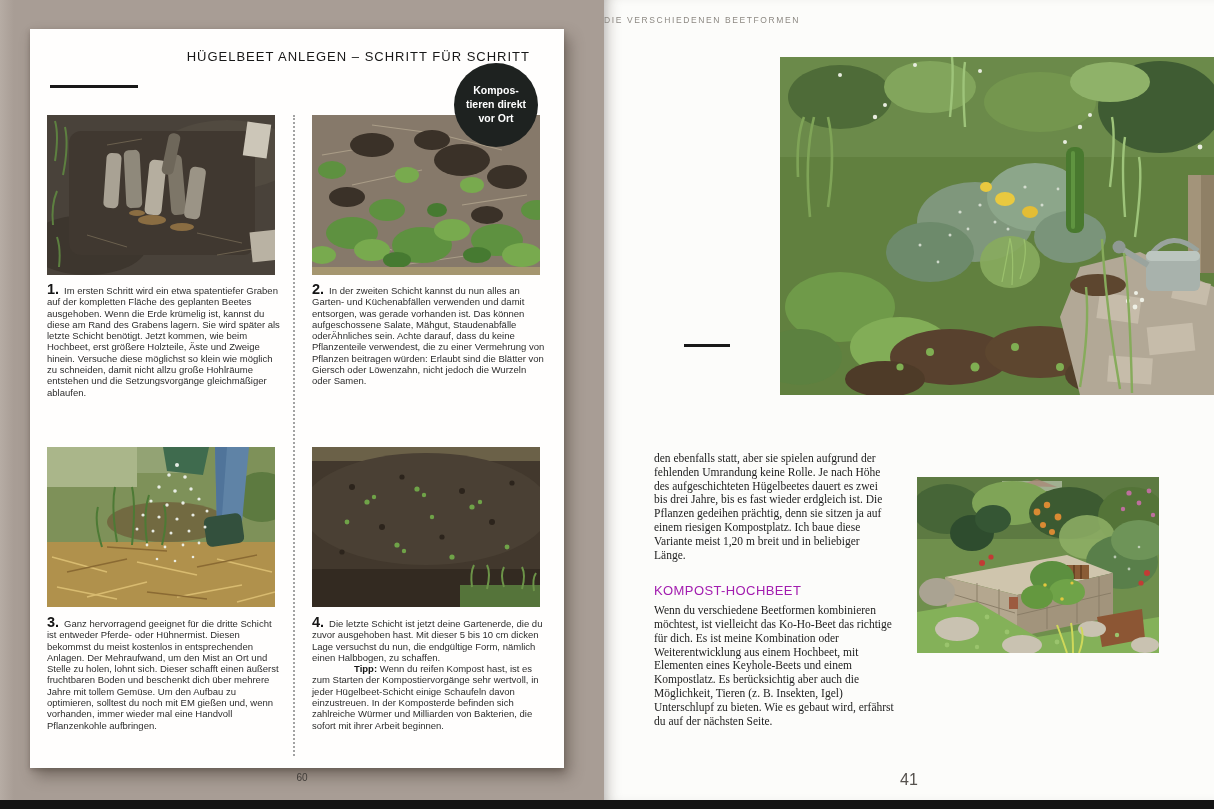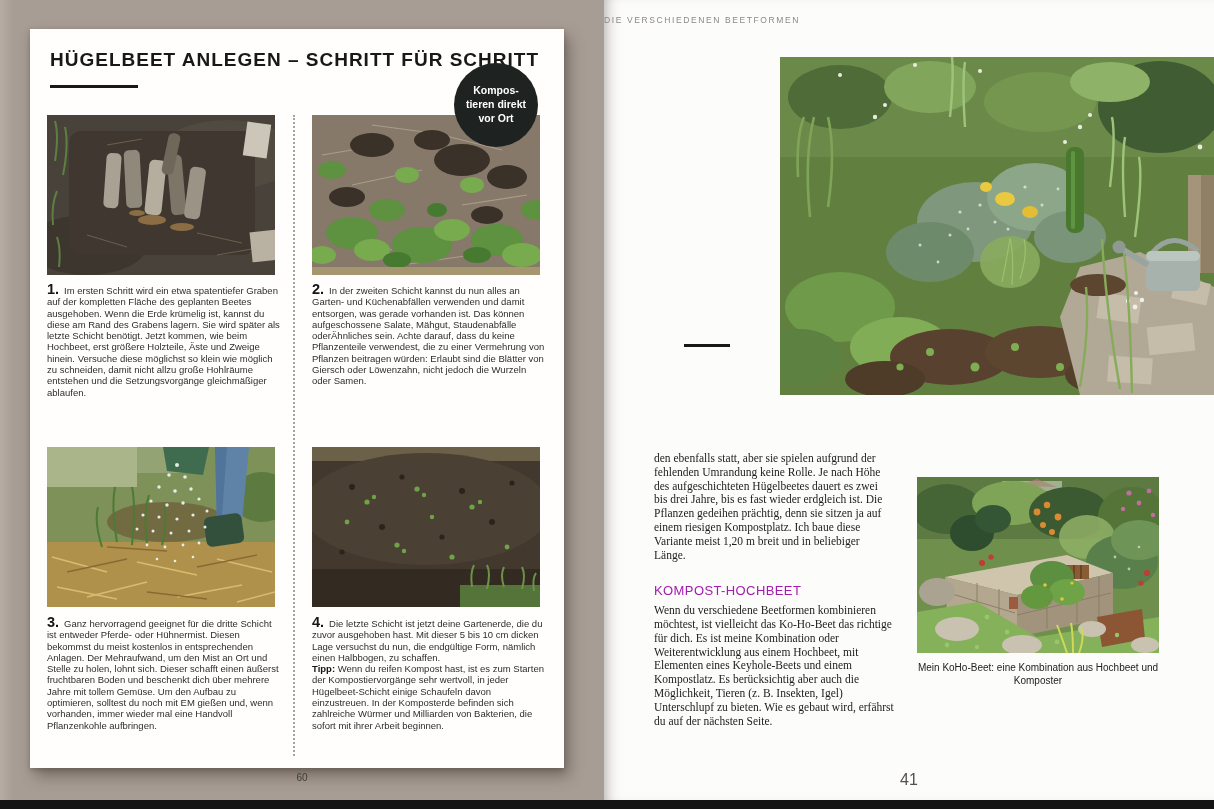--- a/index.html
+++ b/index.html
@@ -24,40 +24,40 @@
     font-size:11.5px;line-height:13.8px;color:#1c1c1c;}
   #subhead{font-family:"Liberation Sans",sans-serif;font-weight:normal;font-size:13px;
     letter-spacing:.4px;color:#a21caf;margin:22px 0 6px 0;}
   #koho-photo{left:313px;top:477px;width:242px;height:176px;overflow:hidden;}
   #koho-caption{left:292px;top:661px;width:284px;text-align:center;font-size:10px;
     line-height:13px;color:#222;}
   #pn41{left:290px;top:771px;width:30px;text-align:center;font-size:16px;color:#55514d;}
   
   #left-sheet{left:30px;top:29px;width:534px;height:739px;background:#fffefd;
     box-shadow:5px 8px 14px rgba(60,48,40,.45),0 2px 5px rgba(60,48,40,.3);}
-  #page-title{left:20px;top:20px;width:480px;font-size:19px;font-weight:bold;
-    letter-spacing:1px;color:#181818;white-space:nowrap;}
+  #page-title{left:20px;top:20px;width:480px;font-size:13px;font-weight:normal;
+    letter-spacing:1px;color:#181818;white-space:nowrap;text-align:right;}
   #title-underline{left:20px;top:56px;width:88px;height:3px;background:#181818;}
   #badge{left:424px;top:34px;width:84px;height:84px;border-radius:50%;background:#1e2220;
     color:#fff;display:flex;flex-direction:column;justify-content:center;align-items:center;
     font-size:10.5px;font-weight:bold;line-height:1.32;text-align:center;z-index:5;}
   .ph{position:absolute;overflow:hidden;background:#555;}
   .ph svg{display:block;width:100%;height:100%;}
   #ph1{left:17px;top:86px;width:228px;height:160px;}
   #ph2{left:282px;top:86px;width:228px;height:160px;}
   #ph3{left:17px;top:418px;width:228px;height:160px;}
   #ph4{left:282px;top:418px;width:228px;height:160px;}
   #col-divider{left:263px;top:86px;height:641px;border-left:2px dotted #a3a3a3;width:0;}
   .step{position:absolute;width:233px;font-size:9.5px;line-height:11.3px;color:#2d2d2d;}
   #step1{left:17px;top:255px;}
   #step2{left:282px;top:255px;}
   #step3{left:17px;top:588px;}
   #step4{left:282px;top:588px;}
   .step-num{font-size:14.5px;font-weight:bold;color:#151515;margin-right:5px;}
-  .tip b{color:#151515;}
+  .tip b{color:#151515;margin-left:42px;}
   #pn40{left:287px;top:772px;width:30px;text-align:center;font-size:10px;color:#403c38;}
 </style>
 </head>
 <body>
 
 <div id="right-page" class="abs">
   <div id="right-header" class="abs">DIE VERSCHIEDENEN BEETFORMEN</div>
 
   <div id="main-photo" class="abs">
     <svg viewBox="0 0 434 338" preserveAspectRatio="none">
@@ -260,21 +260,20 @@
           <circle cx="30" cy="168" r="2.4"></circle>
           <circle cx="60" cy="170" r="2.2"></circle>
       </g>
       <g stroke="#cfd85a" stroke-width="2" fill="none">
         <path d="M150 176 q-6 -18 -10 -28"></path>
           <path d="M156 176 q0 -20 -2 -30"></path>
           <path d="M162 176 q6 -16 2 -26"></path>
       </g>
     </svg>
   </div>
-  <div id="koho-caption" class="abs">Mein KoHo-Beet: eine Kombination aus Hochbeet und Komposter</div>
   <div id="pn41" class="abs">41</div>
 </div>
 
 <div id="left-sheet" class="abs">
   <div id="page-title" class="abs">HÜGELBEET ANLEGEN – SCHRITT FÜR SCHRITT</div>
   <div id="title-underline" class="abs"></div>
 
   <div id="badge" class="abs">
     <span>Kompos-</span>
     <span>tieren direkt</span>

